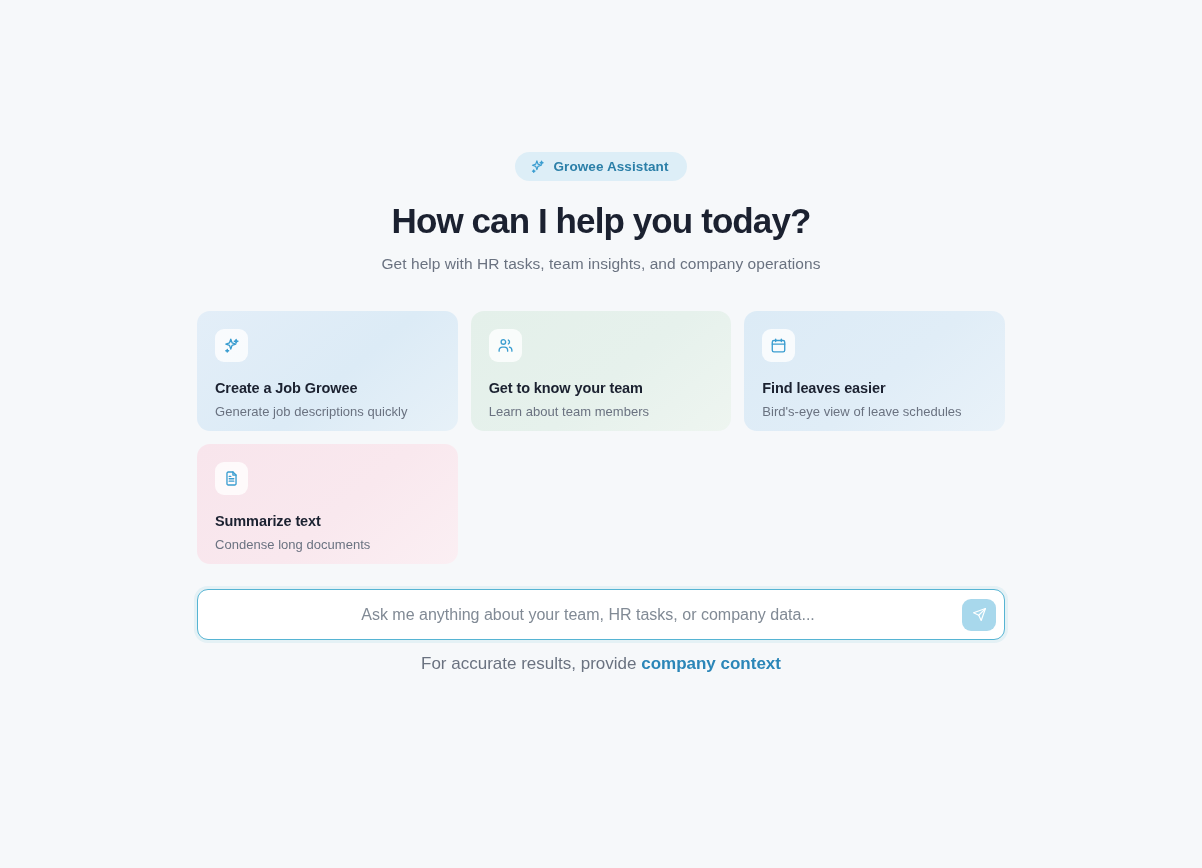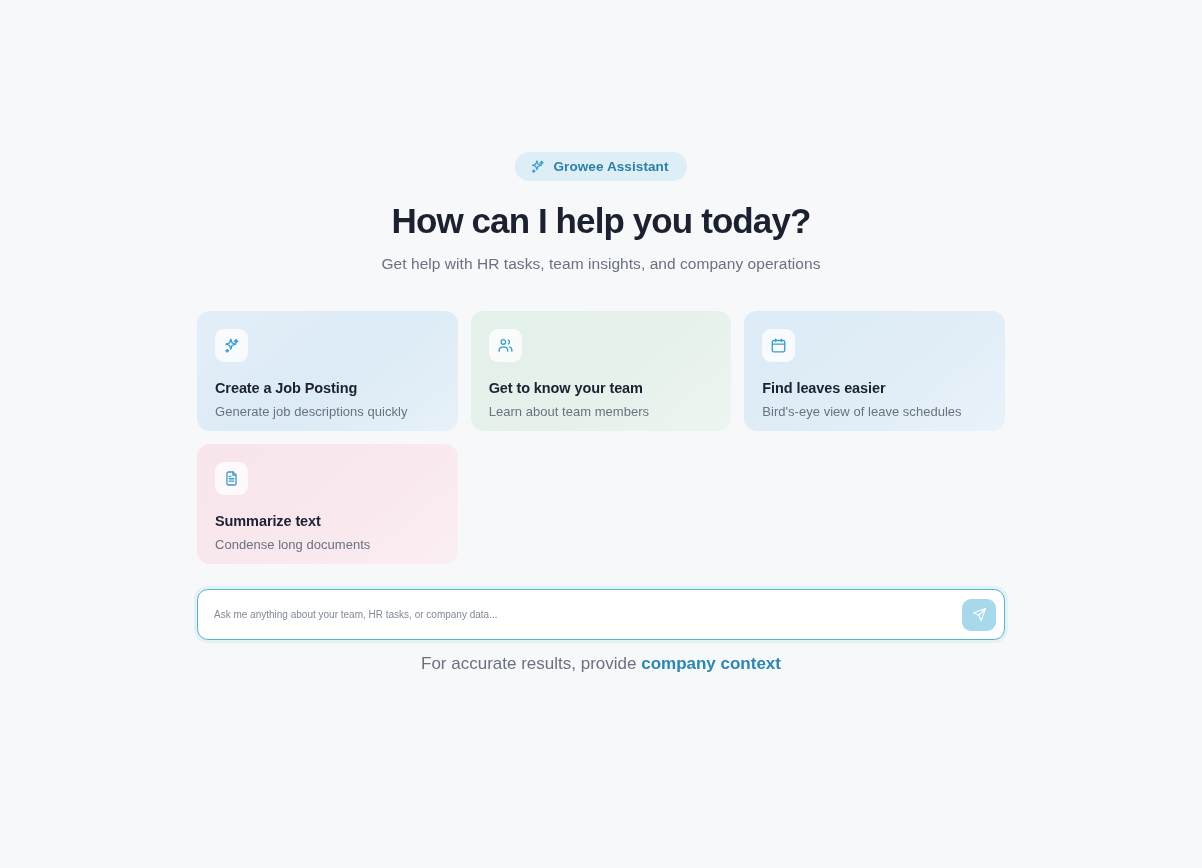--- a/index.html
+++ b/index.html
@@ -133,24 +133,25 @@
     align-items: center;
     padding: 0 8px 0 16px;
     box-shadow: 0 0 0 3px rgba(110,190,220,0.13);
   }
 
   .chat-input {
     flex: 1;
     border: none;
     outline: none;
     font-family: "Liberation Sans", sans-serif;
-    font-size: 10px;
+    font-size: 16px;
     color: #4c1d95;
     background: transparent;
     height: 100%;
+    text-align: center;
   }
   .chat-input::placeholder { color: #818a95; }
 
   .send-button {
     width: 34px;
     height: 32px;
     border: none;
     border-radius: 9px;
     background: #a8d8ec;
     display: flex;
@@ -197,21 +198,21 @@
   <div class="cards">
 
     <div class="card card-c1">
       <div class="card-icon">
         <svg viewBox="0 0 24 24" fill="none" stroke="currentColor" stroke-width="1.9" stroke-linecap="round" stroke-linejoin="round">
           <path d="M11 3 L12.8 8.2 L18 10 L12.8 11.8 L11 17 L9.2 11.8 L4 10 L9.2 8.2 Z"></path>
           <path d="M18.5 3.5 L19.2 5.3 L21 6 L19.2 6.7 L18.5 8.5 L17.8 6.7 L16 6 L17.8 5.3 Z"></path>
           <path d="M6 17.5 L6.5 18.9 L8 19.4 L6.5 19.9 L6 21.3 L5.5 19.9 L4 19.4 L5.5 18.9 Z"></path>
         </svg>
       </div>
-      <div class="card-title">Create a Job Posting</div>
+      <div class="card-title">Create a Job Growee</div>
       <div class="card-desc">Generate job descriptions quickly</div>
     </div>
 
     <div class="card card-c2">
       <div class="card-icon">
         <svg viewBox="0 0 24 24" fill="none" stroke="currentColor" stroke-width="1.9" stroke-linecap="round" stroke-linejoin="round">
           <circle cx="9" cy="7" r="3.2"></circle>
           <path d="M3 20 v-1.2 A4.6 4.6 0 0 1 7.6 14.2 h2.8 A4.6 4.6 0 0 1 15 18.8 V20"></path>
           <path d="M16 4.3 a3.2 3.2 0 0 1 0 5.6"></path>
           <path d="M17.6 14.4 A4.6 4.6 0 0 1 21 18.8 V20"></path>

